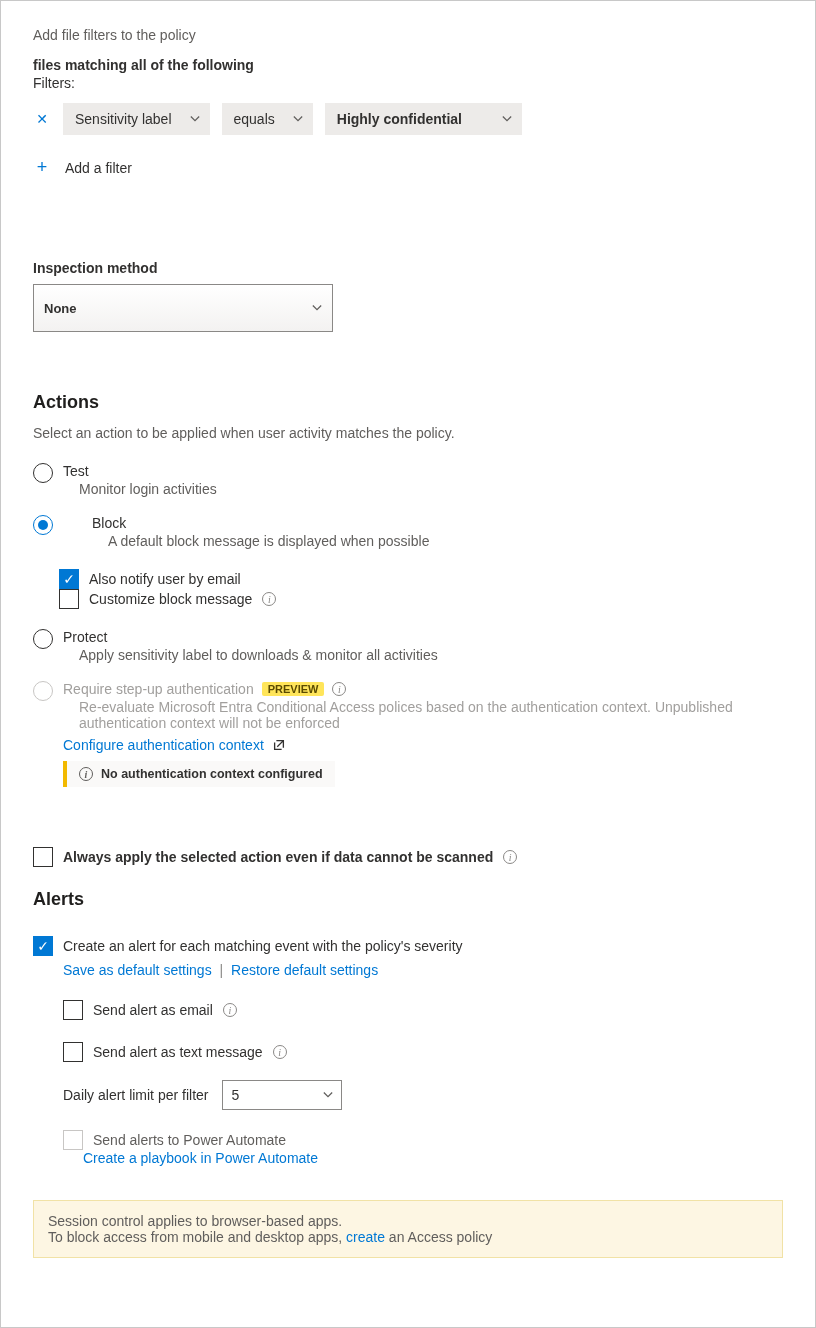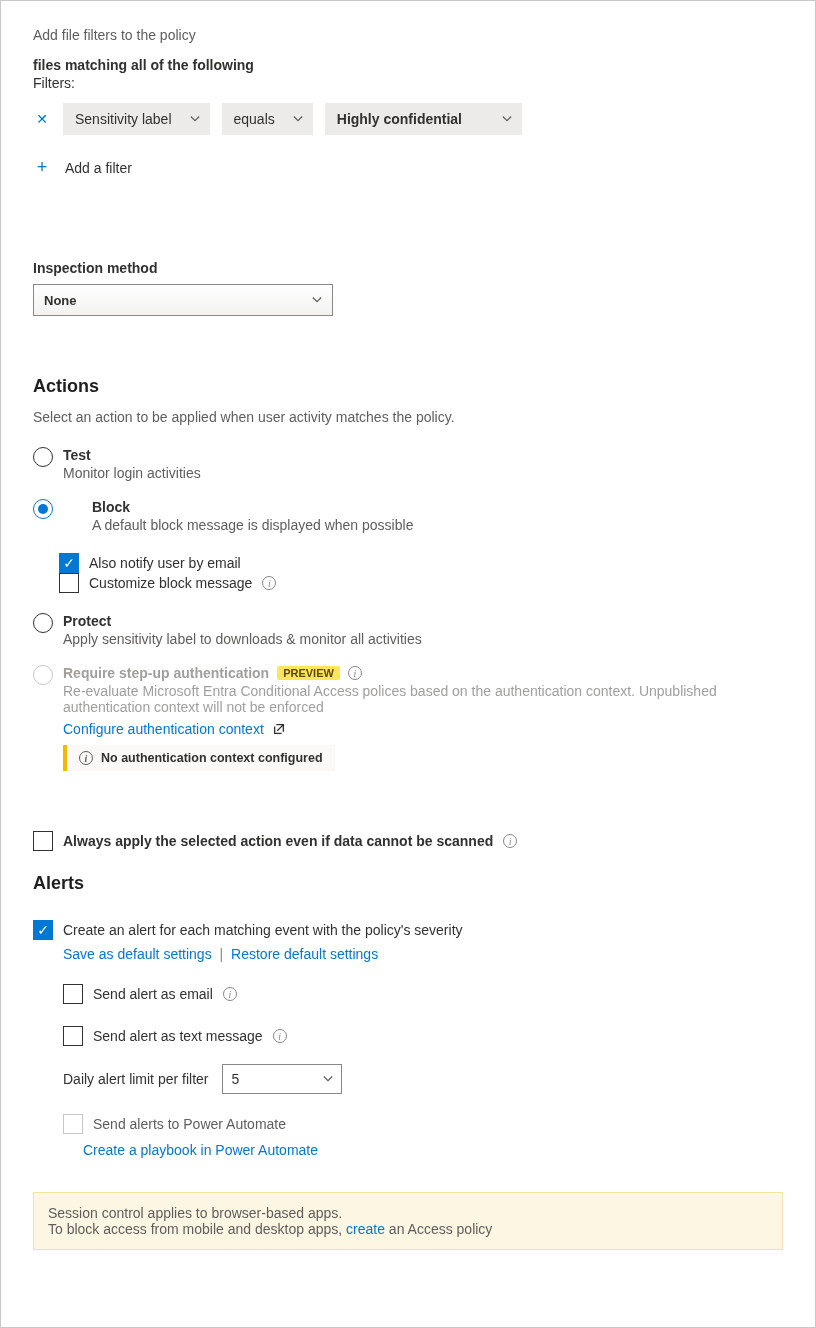--- a/index.html
+++ b/index.html
@@ -54,21 +54,21 @@
   .add-filter {
     display: flex;
     align-items: center;
     gap: 14px;
     margin-top: 22px;
     color: #323130;
   }
   .plus-icon { color: #0078d4; font-size: 18px; width: 18px; text-align:center; font-weight: 300; }
   .inspection-select {
     width: 300px;
-    height: 32px;
+    height: 48px;
     border: 1px solid #8a8886;
     background: linear-gradient(#fff, #f3f2f1);
     display: flex;
     align-items: center;
     justify-content: space-between;
     padding: 0 10px;
     font-weight: 600;
     font-size: 13px;
     margin-top: 8px;
   }
@@ -76,23 +76,23 @@
   .radio-outer {
     width: 20px; height: 20px; border-radius: 50%;
     border: 1.5px solid #323130;
     display: flex; align-items: center; justify-content: center;
     flex-shrink: 0;
   }
   .radio-outer.selected { border-color: #0078d4; }
   .radio-outer.disabled { border-color: #c8c6c4; }
   .radio-dot { width: 10px; height: 10px; border-radius: 50%; background: #0078d4; }
   .radio-body { flex: 1; }
-  .radio-title { font-weight: 700; font-size: 14px; }
+  .radio-title { font-weight: 400; font-size: 14px; }
   .radio-title.disabled { color: #a19f9d; }
-  .radio-desc { font-size: 14px; color: #605e5c; margin-top: 2px; }
+  .radio-desc { font-size: 14px; color: #605e5c; margin-top: 2px; margin-left: 16px; }
   .radio-desc.disabled { color: #a19f9d; }
   .checkbox {
     width: 20px; height: 20px; border: 1.5px solid #323130;
     display: inline-flex; align-items: center; justify-content: center;
     flex-shrink: 0;
   }
   .checkbox.checked { background: #0078d4; border-color: #0078d4; color: #fff; }
   .checkbox.disabled { border-color: #c8c6c4; }
   .check-mark { font-size: 14px; color:#fff; }
   .cb-row { display: flex; align-items: center; gap: 10px; }
@@ -294,21 +294,21 @@
           <path d="M1 3 L6 8 L11 3" fill="none" stroke="currentColor" stroke-width="1.5"></path>
         </svg>
       </span>
   </span>
 </div>
 
 <div class="cb-row indent2" style="margin-top:20px;">
   <span class="checkbox disabled"></span>
   <span style="color:#605e5c;">Send alerts to Power Automate</span>
 </div>
-<div style="margin-left:50px; margin-top:8px;">
+<div style="margin-left:50px; ">
   <span class="link">Create a playbook in Power Automate</span>
 </div>
 
 <div class="note-box">
   <div>Session control applies to browser-based apps.</div>
   <div>
     <span>To block access from mobile and desktop apps, </span><span class="link">create</span><span> an Access policy</span>
   </div>
 </div>
 

